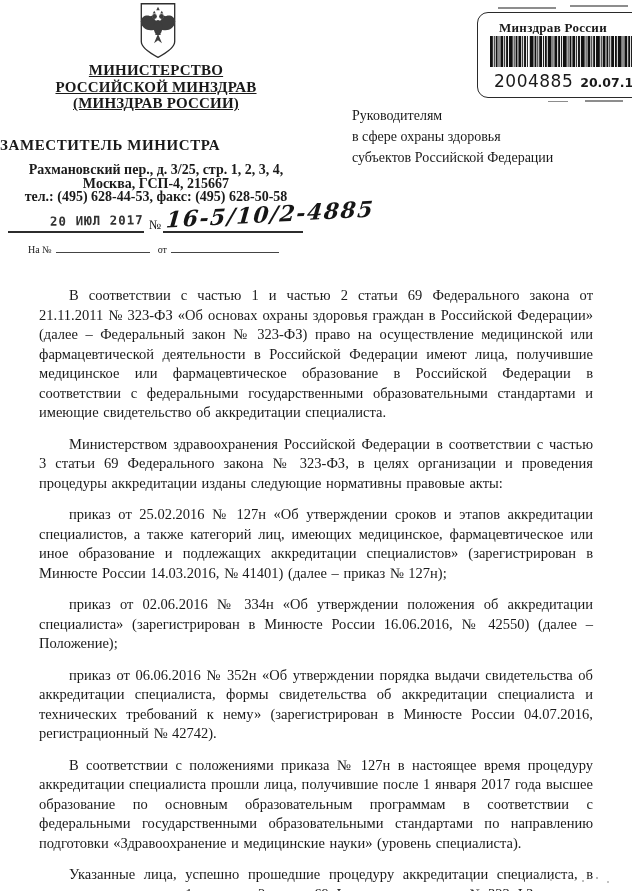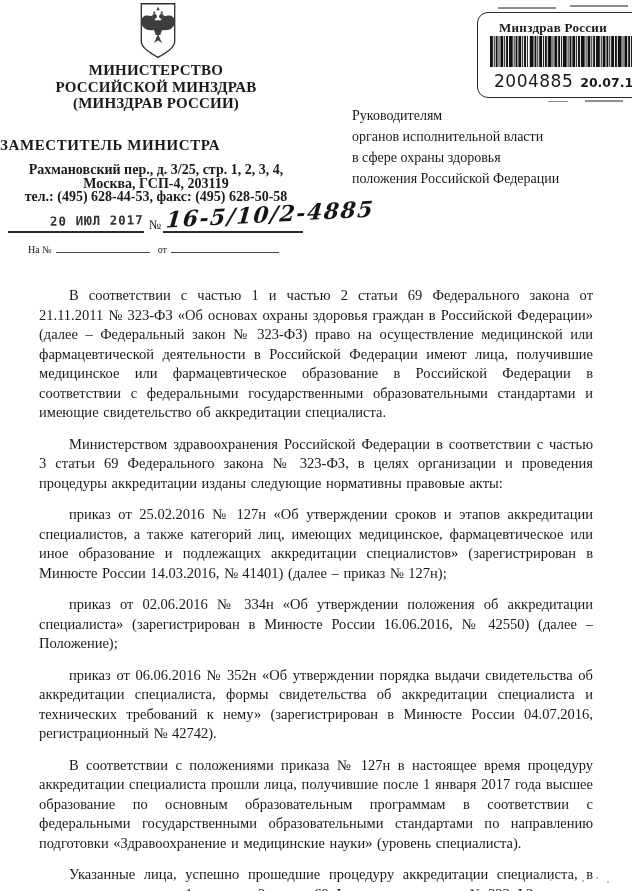--- a/index.html
+++ b/index.html
@@ -21,20 +21,21 @@
   }
   .ministry-block {
     position: absolute;
     left: 0; top: 62px;
     width: 312px;
     text-align: center;
     font-weight: bold;
     font-size: 15px;
     line-height: 16.5px;
     letter-spacing: 0.2px;
+    text-decoration: underline;
   }
   .position-title {
     position: absolute;
     left: 0; top: 137px;
     width: 312px;
     text-align: left;
     font-weight: bold;
     font-size: 15px;
     letter-spacing: 0.6px;
   }
@@ -186,21 +187,21 @@
   <div class="ministry-block">
     <div>МИНИСТЕРСТВО</div>
     <div>РОССИЙСКОЙ МИНЗДРАВ</div>
     <div>(МИНЗДРАВ РОССИИ)</div>
   </div>
 
   <div class="position-title">ЗАМЕСТИТЕЛЬ МИНИСТРА</div>
 
   <div class="address-block">
     <div>Рахмановский пер., д. 3/25, стр. 1, 2, 3, 4,</div>
-    <div>Москва, ГСП-4, 203119</div>
+    <div>Москва, ГСП-4, 215667</div>
     <div>тел.: (495) 628-44-53, факс: (495) 628-50-58</div>
   </div>
 
   <div class="date-row">
     <span class="stamp-area">
       <span class="date-stamp">20 ИЮЛ 2017</span>
     </span>
     <span class="num-sign">№</span>
     <span class="num-area">
       <span class="handwriting">16-5/10/2-4885</span>
@@ -270,23 +271,22 @@
           <rect x="149" width="1" height="34"></rect>
       </g>
     </svg>
     <div class="sticker-nums">
       <span class="sticker-number">2004885</span><span class="sticker-date">20.07.17</span>
     </div>
   </div>
 
   <div class="recipient">
     <div>Руководителям</div>
-    <div>органов исполнительной власти</div>
     <div>в сфере охраны здоровья</div>
-    <div>положения Российской Федерации</div>
+    <div>субъектов Российской Федерации</div>
   </div>
 
   <div class="body-text">
     <p>В соответствии с частью 1 и частью 2 статьи 69 Федерального закона от 21.11.2011 № 323-ФЗ «Об основах охраны здоровья граждан в Российской Федерации» (далее – Федеральный закон № 323-ФЗ) право на осуществление медицинской или фармацевтической деятельности в Российской Федерации имеют лица, получившие медицинское или фармацевтическое образование в Российской Федерации в соответствии с федеральными государственными образовательными стандартами и имеющие свидетельство об аккредитации специалиста.</p>
     <p>Министерством здравоохранения Российской Федерации в соответствии с частью 3 статьи 69 Федерального закона № 323-ФЗ, в целях организации и проведения процедуры аккредитации изданы следующие нормативны правовые акты:</p>
     <p>приказ от 25.02.2016 № 127н «Об утверждении сроков и этапов аккредитации специалистов, а также категорий лиц, имеющих медицинское, фармацевтическое или иное образование и подлежащих аккредитации специалистов» (зарегистрирован в Минюсте России 14.03.2016, № 41401) (далее – приказ № 127н);</p>
     <p>приказ от 02.06.2016 № 334н «Об утверждении положения об аккредитации специалиста» (зарегистрирован в Минюсте России 16.06.2016, № 42550) (далее – Положение);</p>
     <p>приказ от 06.06.2016 № 352н «Об утверждении порядка выдачи свидетельства об аккредитации специалиста, формы свидетельства об аккредитации специалиста и технических требований к нему» (зарегистрирован в Минюсте России 04.07.2016, регистрационный № 42742).</p>
     <p>В соответствии с положениями приказа № 127н в настоящее время процедуру аккредитации специалиста прошли лица, получившие после 1 января 2017 года высшее образование по основным образовательным программам в соответствии с федеральными государственными образовательными стандартами по направлению подготовки «Здравоохранение и медицинские науки» (уровень специалиста).</p>
     <p>Указанные лица, успешно прошедшие процедуру аккредитации специалиста, в соответствии с частью 1 и частью 2 статьи 69 Федерального закона № 323-ФЗ</p>

